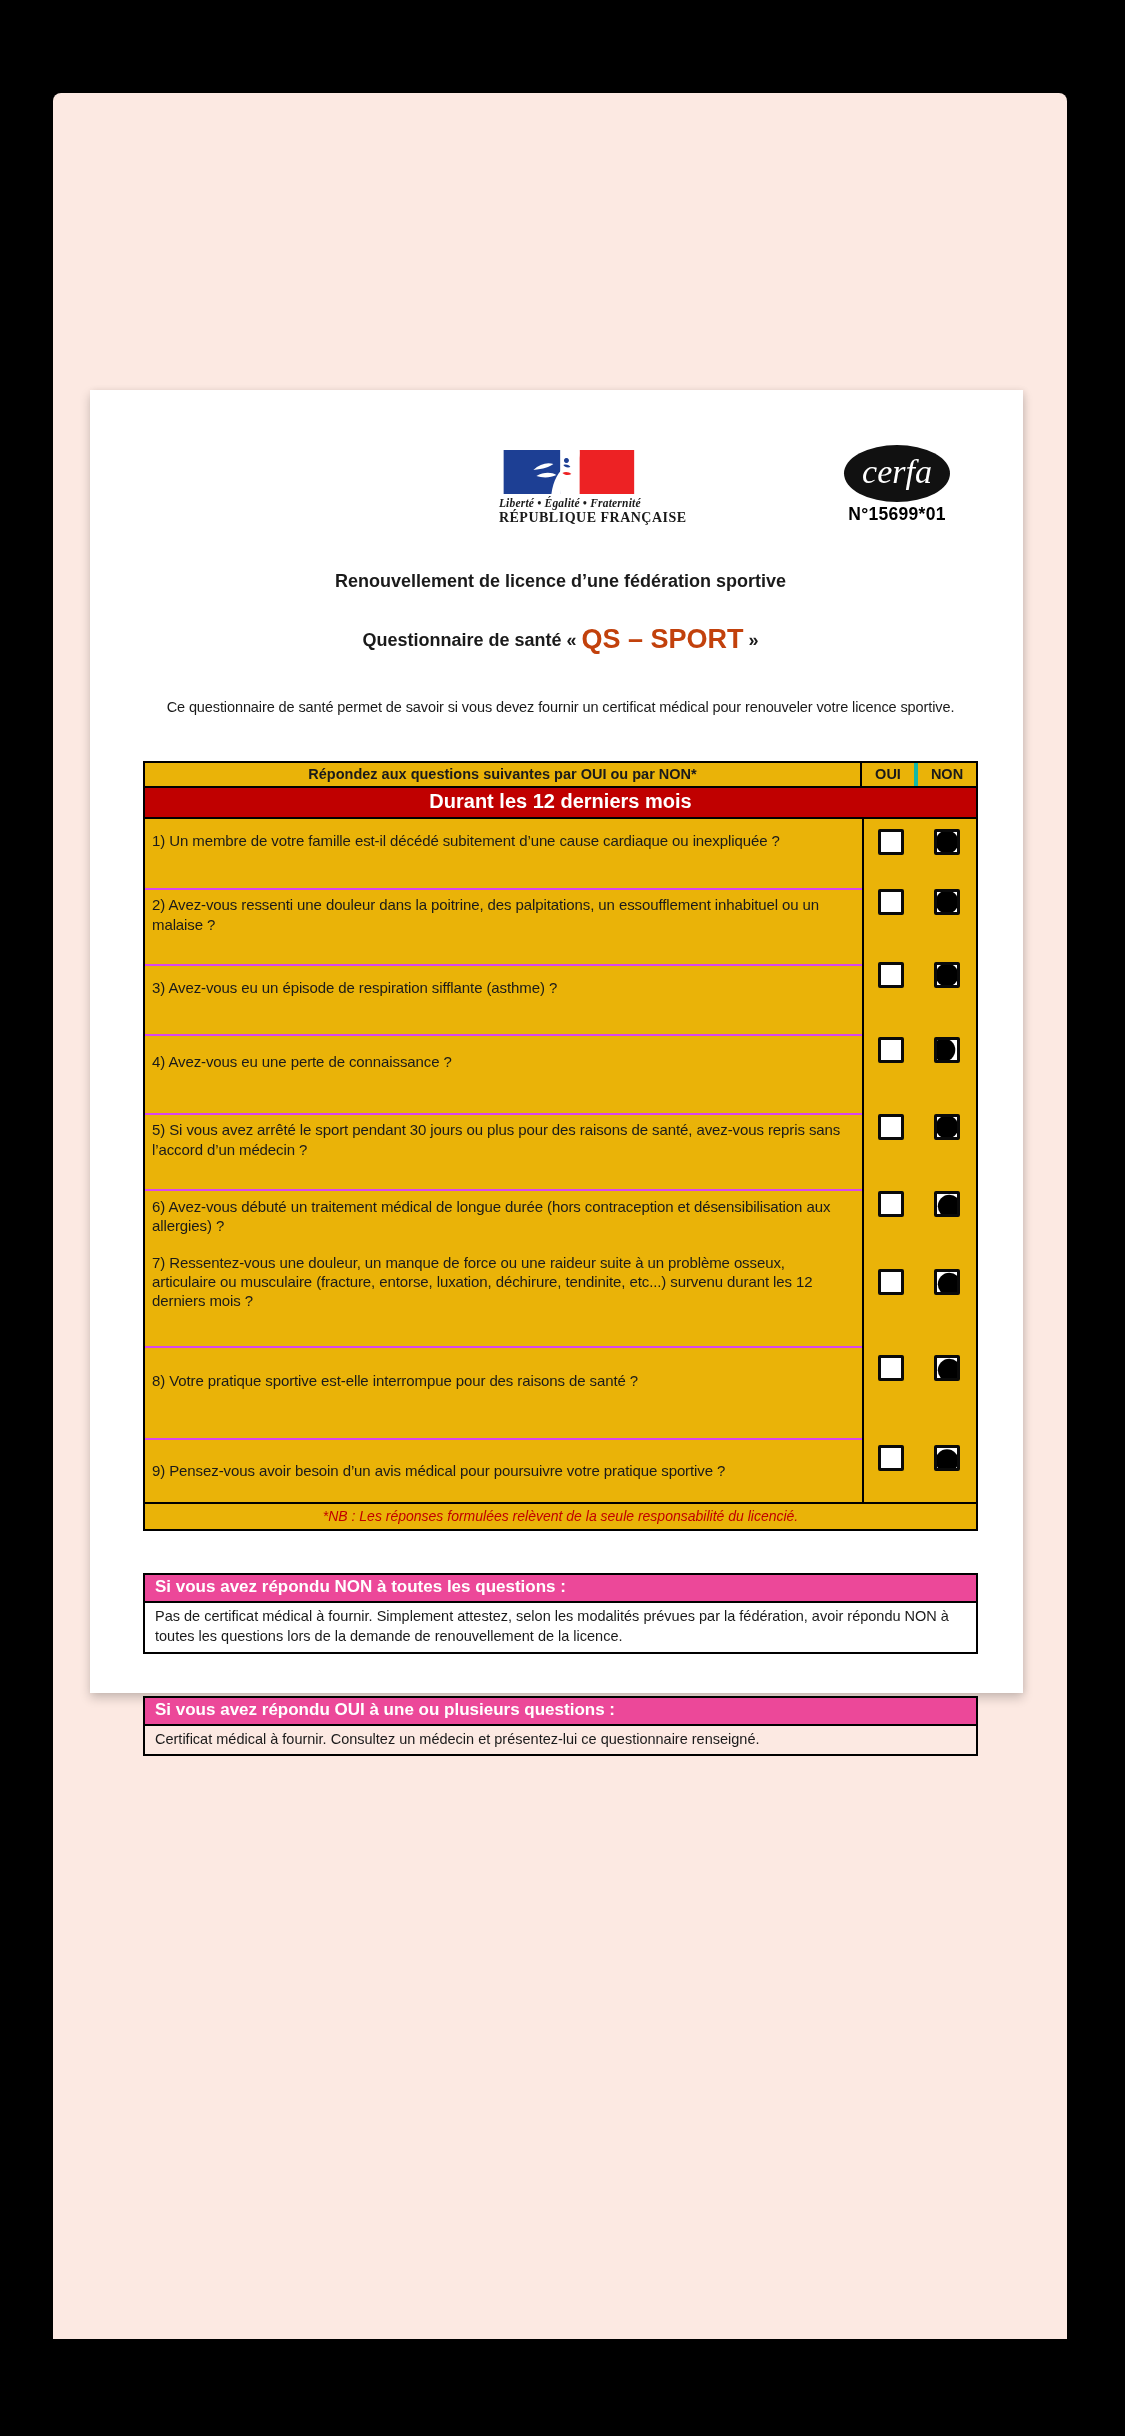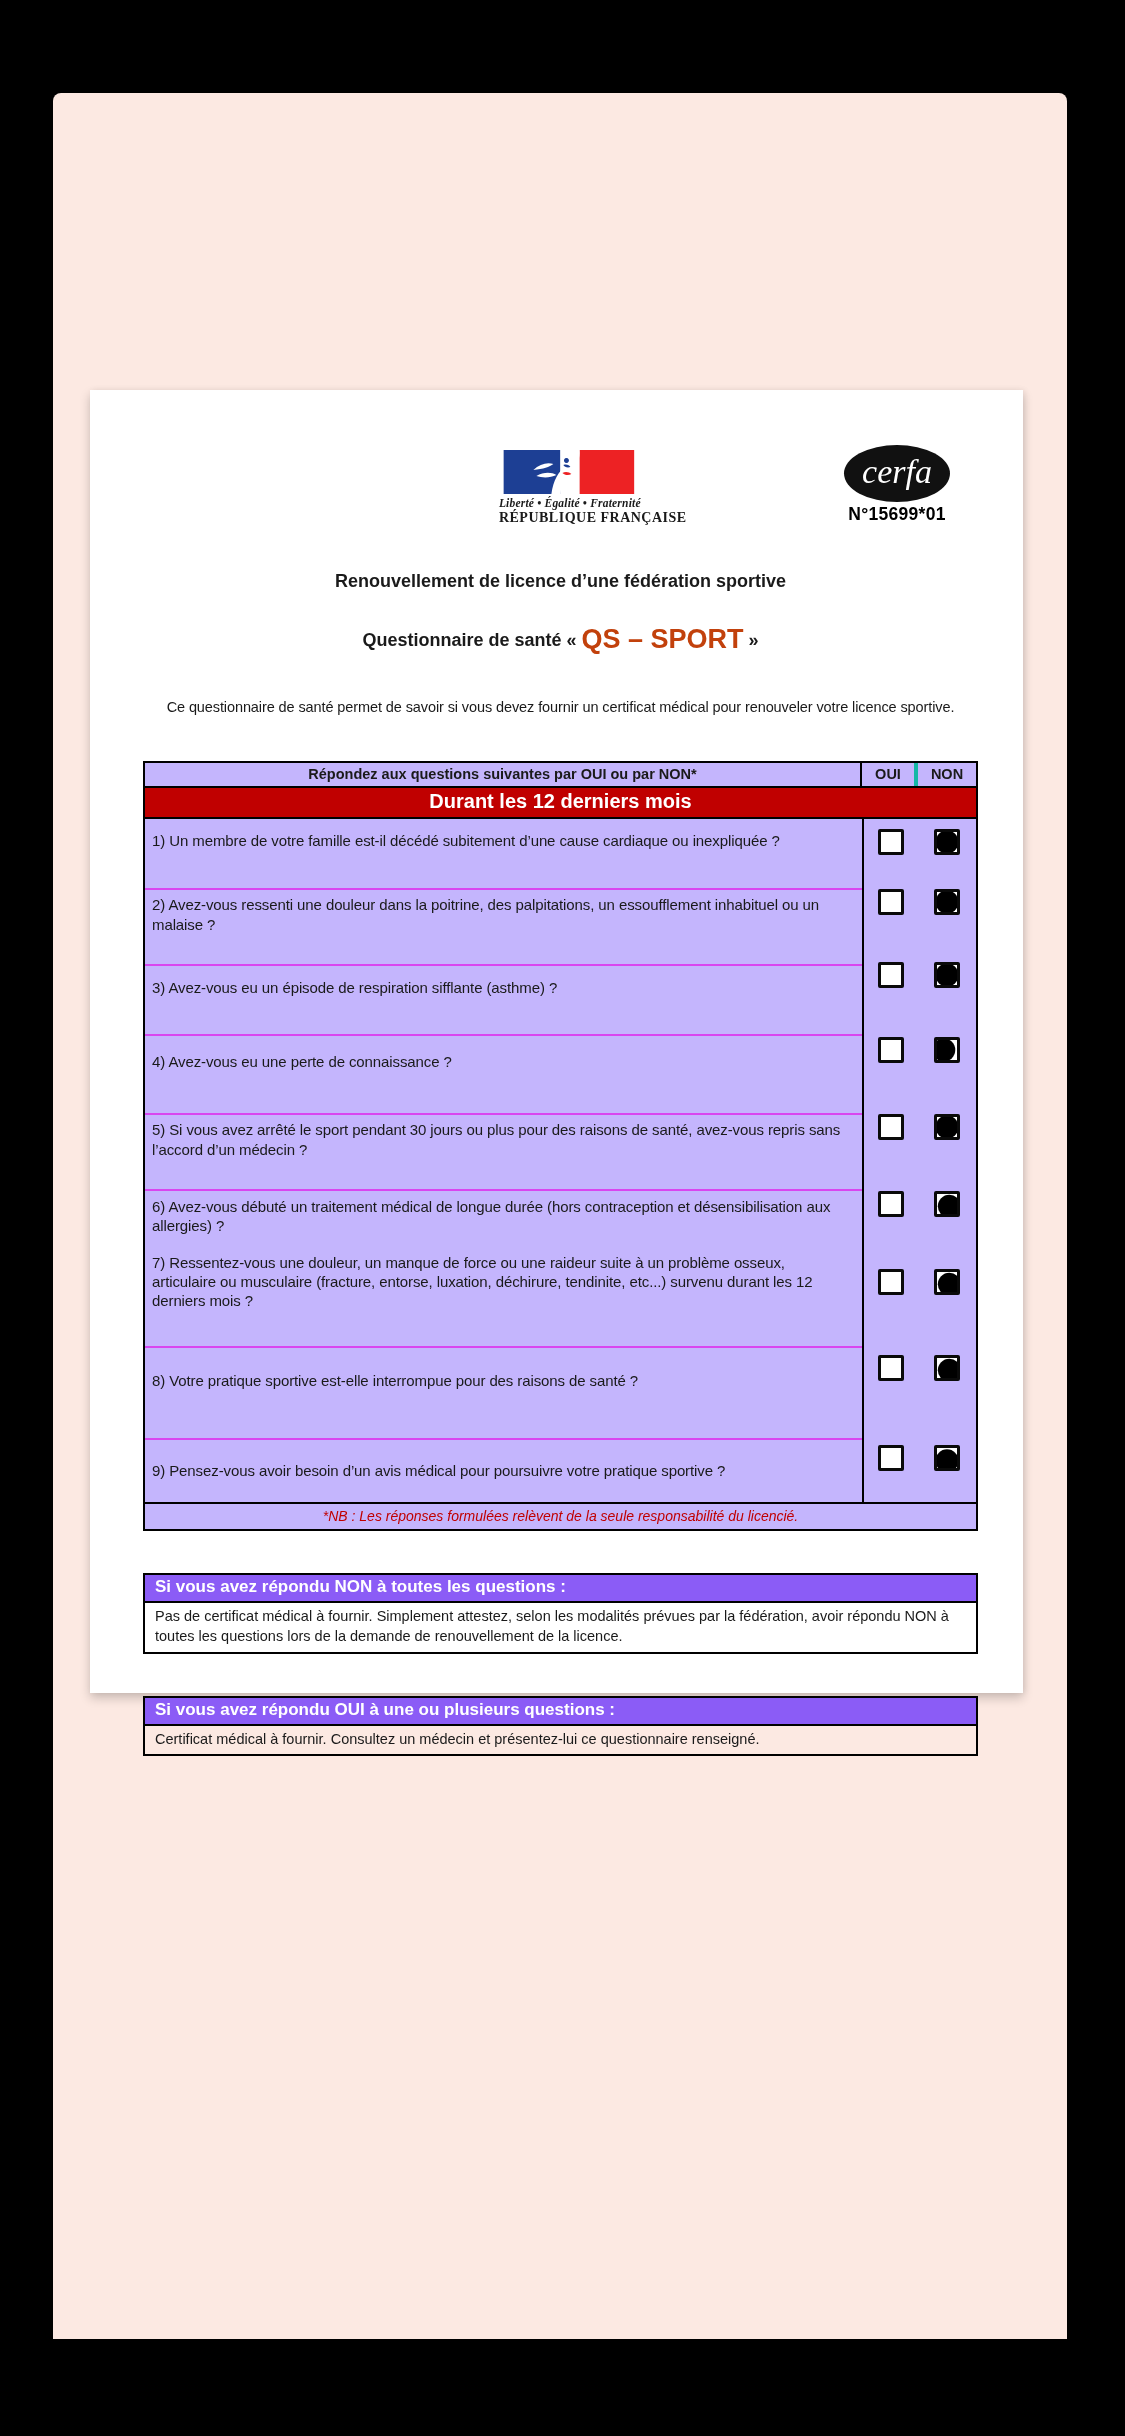--- a/index.html
+++ b/index.html
@@ -29,21 +29,21 @@
                 font-size:34px; line-height:1; padding-bottom:4px; }
   .cerfa-num { font-weight:bold; font-size:17.5px; color:#000; margin-top:2px; letter-spacing:0.3px; }
 
   
   .title { text-align:center; font-weight:bold; font-size:18px; margin-top:25px; }
   .subtitle { text-align:center; font-weight:bold; font-size:18px; margin-top:32px; }
   .subtitle .hl { color:#c2410c; font-size:27px; vertical-align:-2px; }
   .intro { text-align:center; font-size:14.5px; margin-top:44px; letter-spacing:-0.1px; }
 
   
-  .qtable { margin-top:46px; border:2.5px solid #000; width:835px; background:#c4b5fd; }
+  .qtable { margin-top:46px; border:2.5px solid #000; width:835px; background:#eab308; }
   .thead { display:grid; grid-template-columns:1fr 56px 58px; }
   .thead > div { font-weight:bold; font-size:14.5px; text-align:center; padding:3px 2px 4px; }
   .thead .qh { border-right:2px solid #000; }
   .thead .ouih { border-right:4px solid #14b8a6; }
 
   .banner { background:#c00000; color:#fff; font-weight:bold; font-size:20px;
             text-align:center; padding:2px 0 4px; border-top:2px solid #000; border-bottom:2px solid #000; }
 
   .sec { display:grid; grid-template-columns:1fr 56px 58px; }
   .qcell { grid-column:1; font-size:15px; line-height:1.28; padding:4px 10px 5px 7px;
@@ -70,21 +70,21 @@
         background:#000; border-radius:50%; top:50%; left:50%; transform:translate(-50%,-50%); }
   .cb.checked.m-l::before  { transform:translate(-64%,-50%); }
   .cb.checked.m-br::before { transform:translate(-40%,-40%); }
   .cb.checked.m-b::before  { transform:translate(-50%,-38%); }
 
   .footnote { border-top:2px solid #000; color:#c00000; font-style:italic; font-size:14px;
               text-align:center; padding:4px 0 5px; }
 
   
   .outcome { width:835px; border:2px solid #000; margin-top:42px; }
-  .obanner { background:#8b5cf6; color:#fff; font-weight:bold; font-size:17px;
+  .obanner { background:#ec4899; color:#fff; font-weight:bold; font-size:17px;
              padding:2px 10px 4px; border-bottom:2px solid #000; }
   .obody { font-size:14.5px; line-height:1.4; padding:3px 10px 5px; }
 </style>
 </head>
 <body>
 
 <div class="screen">
   <div class="app-bg">
     <div class="sheet">
 

